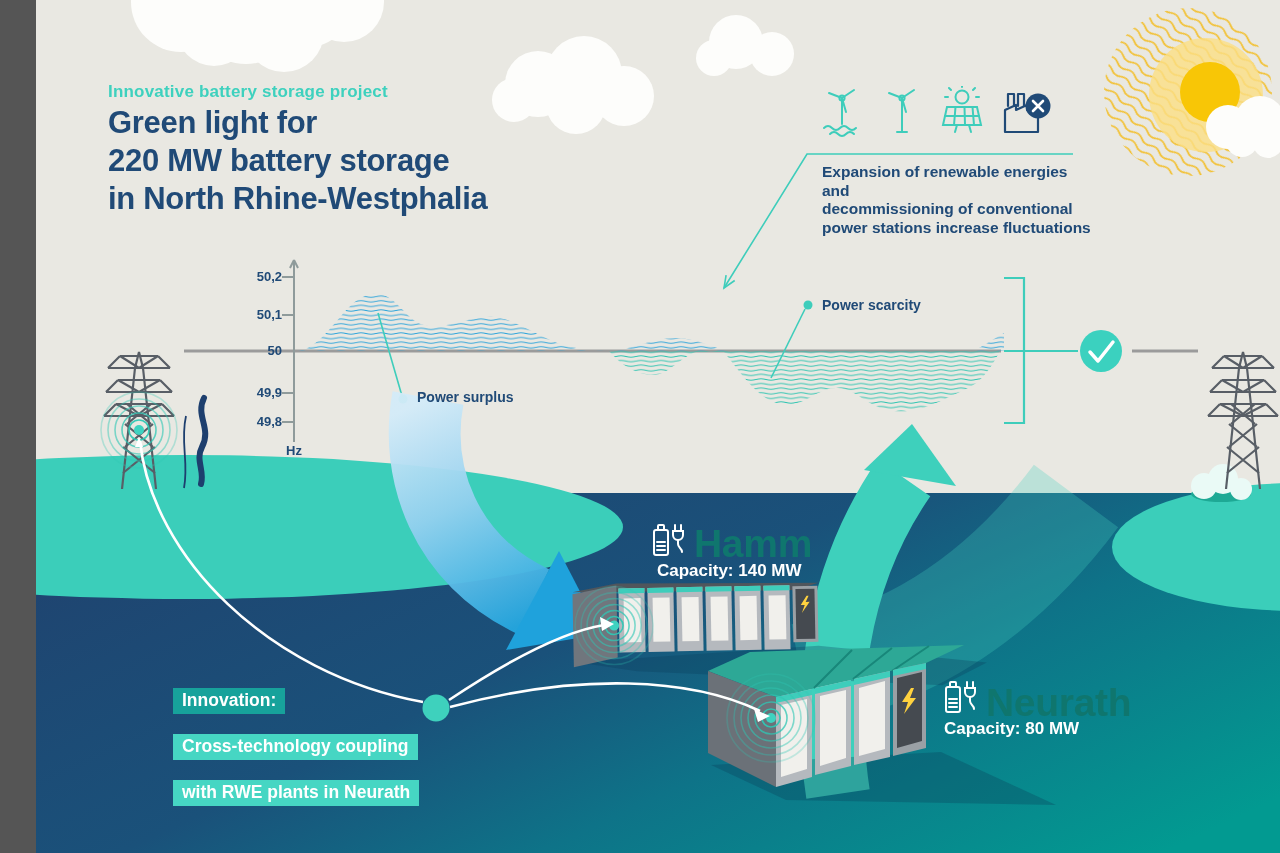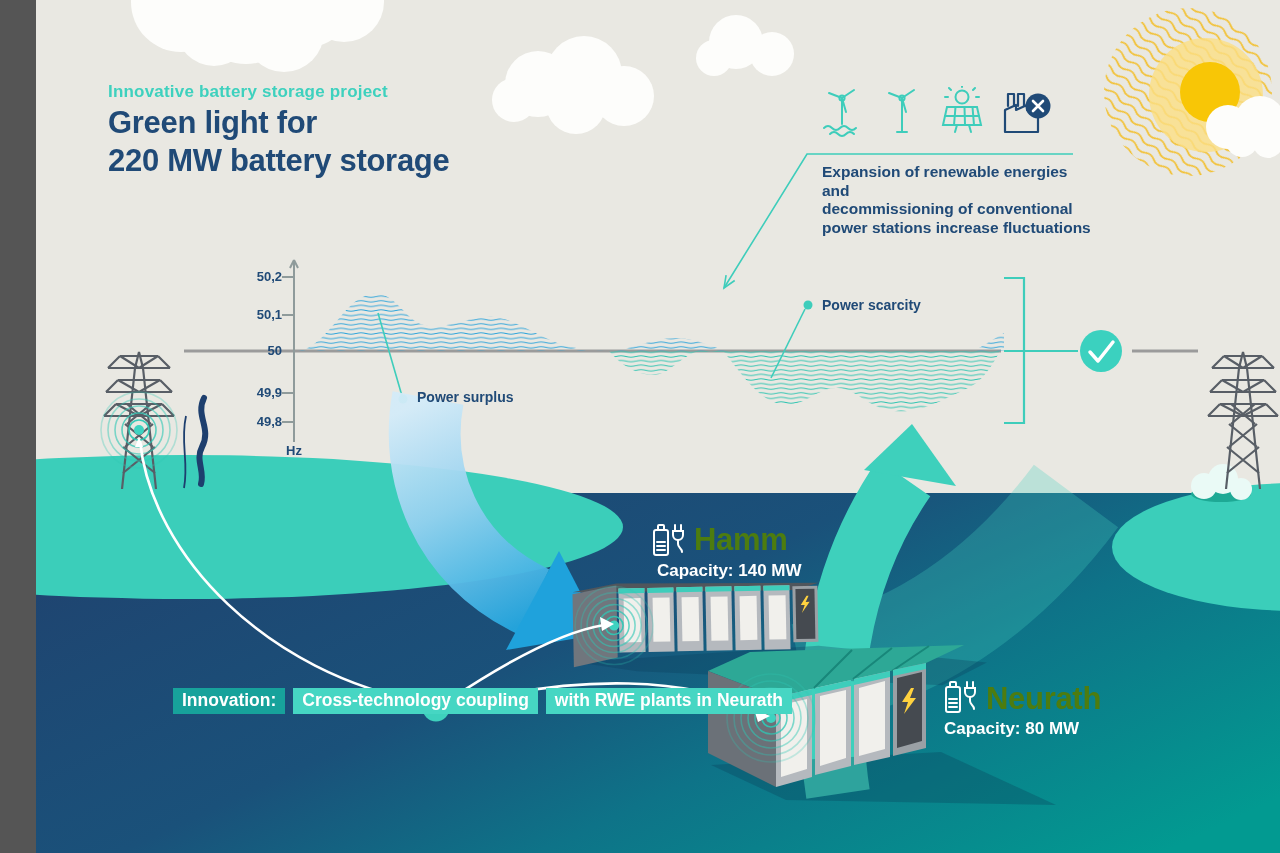--- a/index.html
+++ b/index.html
@@ -5,23 +5,23 @@
   html,body{margin:0;padding:0;background:#555;}
   .canvas{position:relative;width:1280px;height:853px;overflow:hidden;
           font-family:"Liberation Sans","DejaVu Sans",sans-serif;background:#e9e8e2;margin-left:36px;}
   .abs{position:absolute;}
   svg{display:block;}
   .eyebrow{font-size:17px;font-weight:700;color:#3ed1be;letter-spacing:.2px;}
   .title{font-size:31px;line-height:38px;font-weight:800;color:#204a77;letter-spacing:-.3px;}
   .note{font-size:15.5px;line-height:18.5px;font-weight:700;color:#204a77;}
   .chart-lab{font-size:14px;font-weight:700;color:#204a77;}
   .tick{font-size:13px;font-weight:700;color:#204a77;text-align:right;width:40px;}
-  .site-name{font-size:31px;font-weight:800;color:#4d7c0f;letter-spacing:-.3px;}
+  .site-name{font-size:39px;font-weight:800;color:#0f766e;letter-spacing:-.3px;}
   .site-cap{font-size:17px;font-weight:700;color:#fff;}
-  .innov{display:flex;align-items:flex-start;gap:8px;}
+  .innov{display:flex;flex-direction:column;align-items:flex-start;gap:20px;}
   .innov span{display:inline-block;color:#fff;font-weight:700;font-size:17.5px;
               padding:2px 9px 3px 9px;}
   .innov .l1{background:#17a29b;}
   .innov .l2{background:#46d6c3;text-align:right;}
   .icons-row{display:flex;gap:14px;align-items:flex-end;height:54px;}
 </style>
 </head>
 <body>
 
 <div class="canvas">
@@ -262,20 +262,21 @@
     <path d="M414,707 C545,672 655,678 724,711" stroke="#fff" stroke-width="2.6" fill="none"></path>
     <polygon points="734,716 718,709 722,722" fill="#fff"></polygon>
     <circle cx="400" cy="708" r="13.5" fill="#3ed1bd"></circle>
   </g>
 </svg>
 
 <div class="abs eyebrow" style="left:72px;top:82px">Innovative battery storage project</div>
 <div class="abs" style="left:72px;top:104px">
   <div class="title">Green light for</div>
   <div class="title">220 MW battery storage</div>
+  <div class="title">in North Rhine-Westphalia</div>
 </div>
 
 <div class="abs icons-row" style="left:784px;top:86px">
   <svg width="46" height="54" viewBox="0 0 46 54" fill="none" stroke="#3ecdbb" stroke-width="2" stroke-linecap="round">
     <path d="M22,13 V38"></path>
         <circle cx="22" cy="12" r="2.6"></circle>
     <path d="M22,12 L34,4 M22,12 L9,7 M22,12 L26,26"></path>
     <path d="M4,42 q4,-4 8,0 q4,4 8,0 q4,-4 8,0 q4,4 8,0"></path>
     <path d="M10,48 q4,-4 8,0 q4,4 8,0 q4,-4 8,0"></path>
   </svg>

